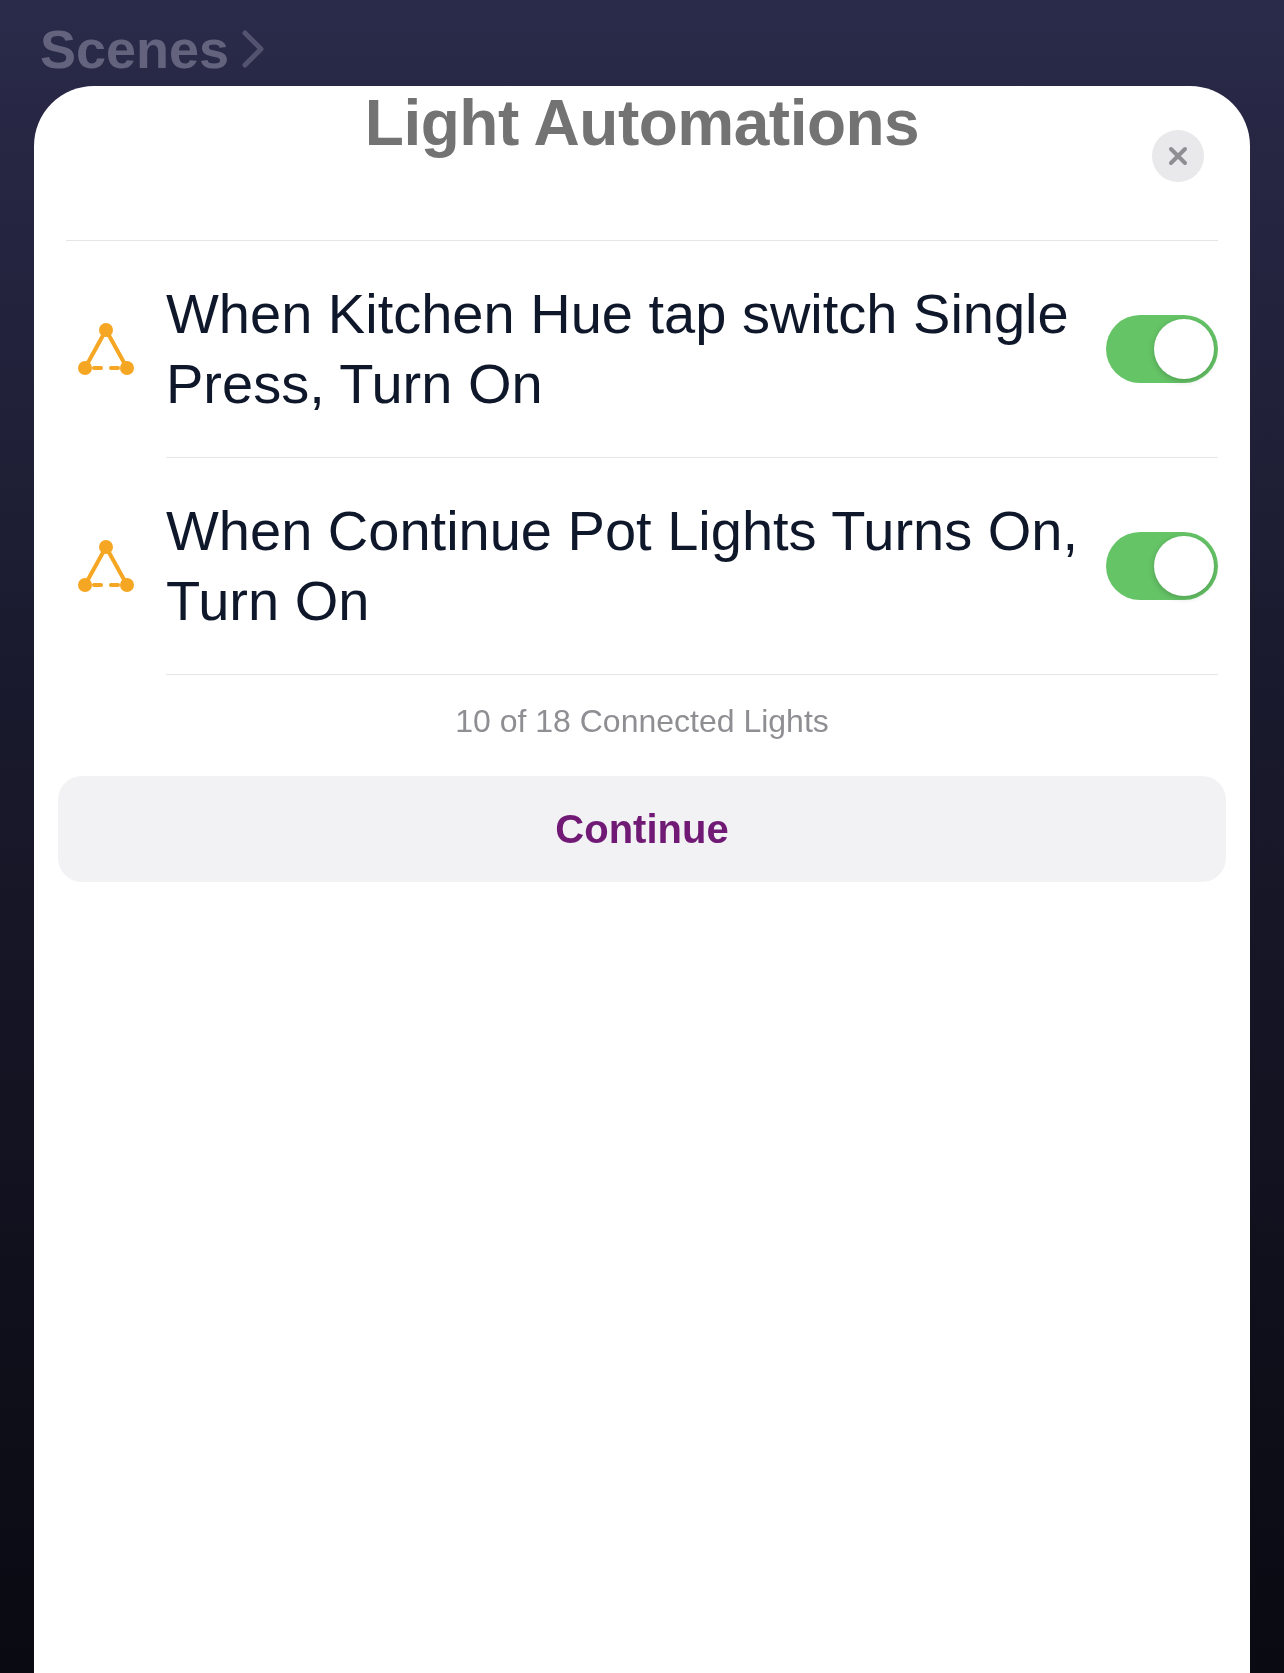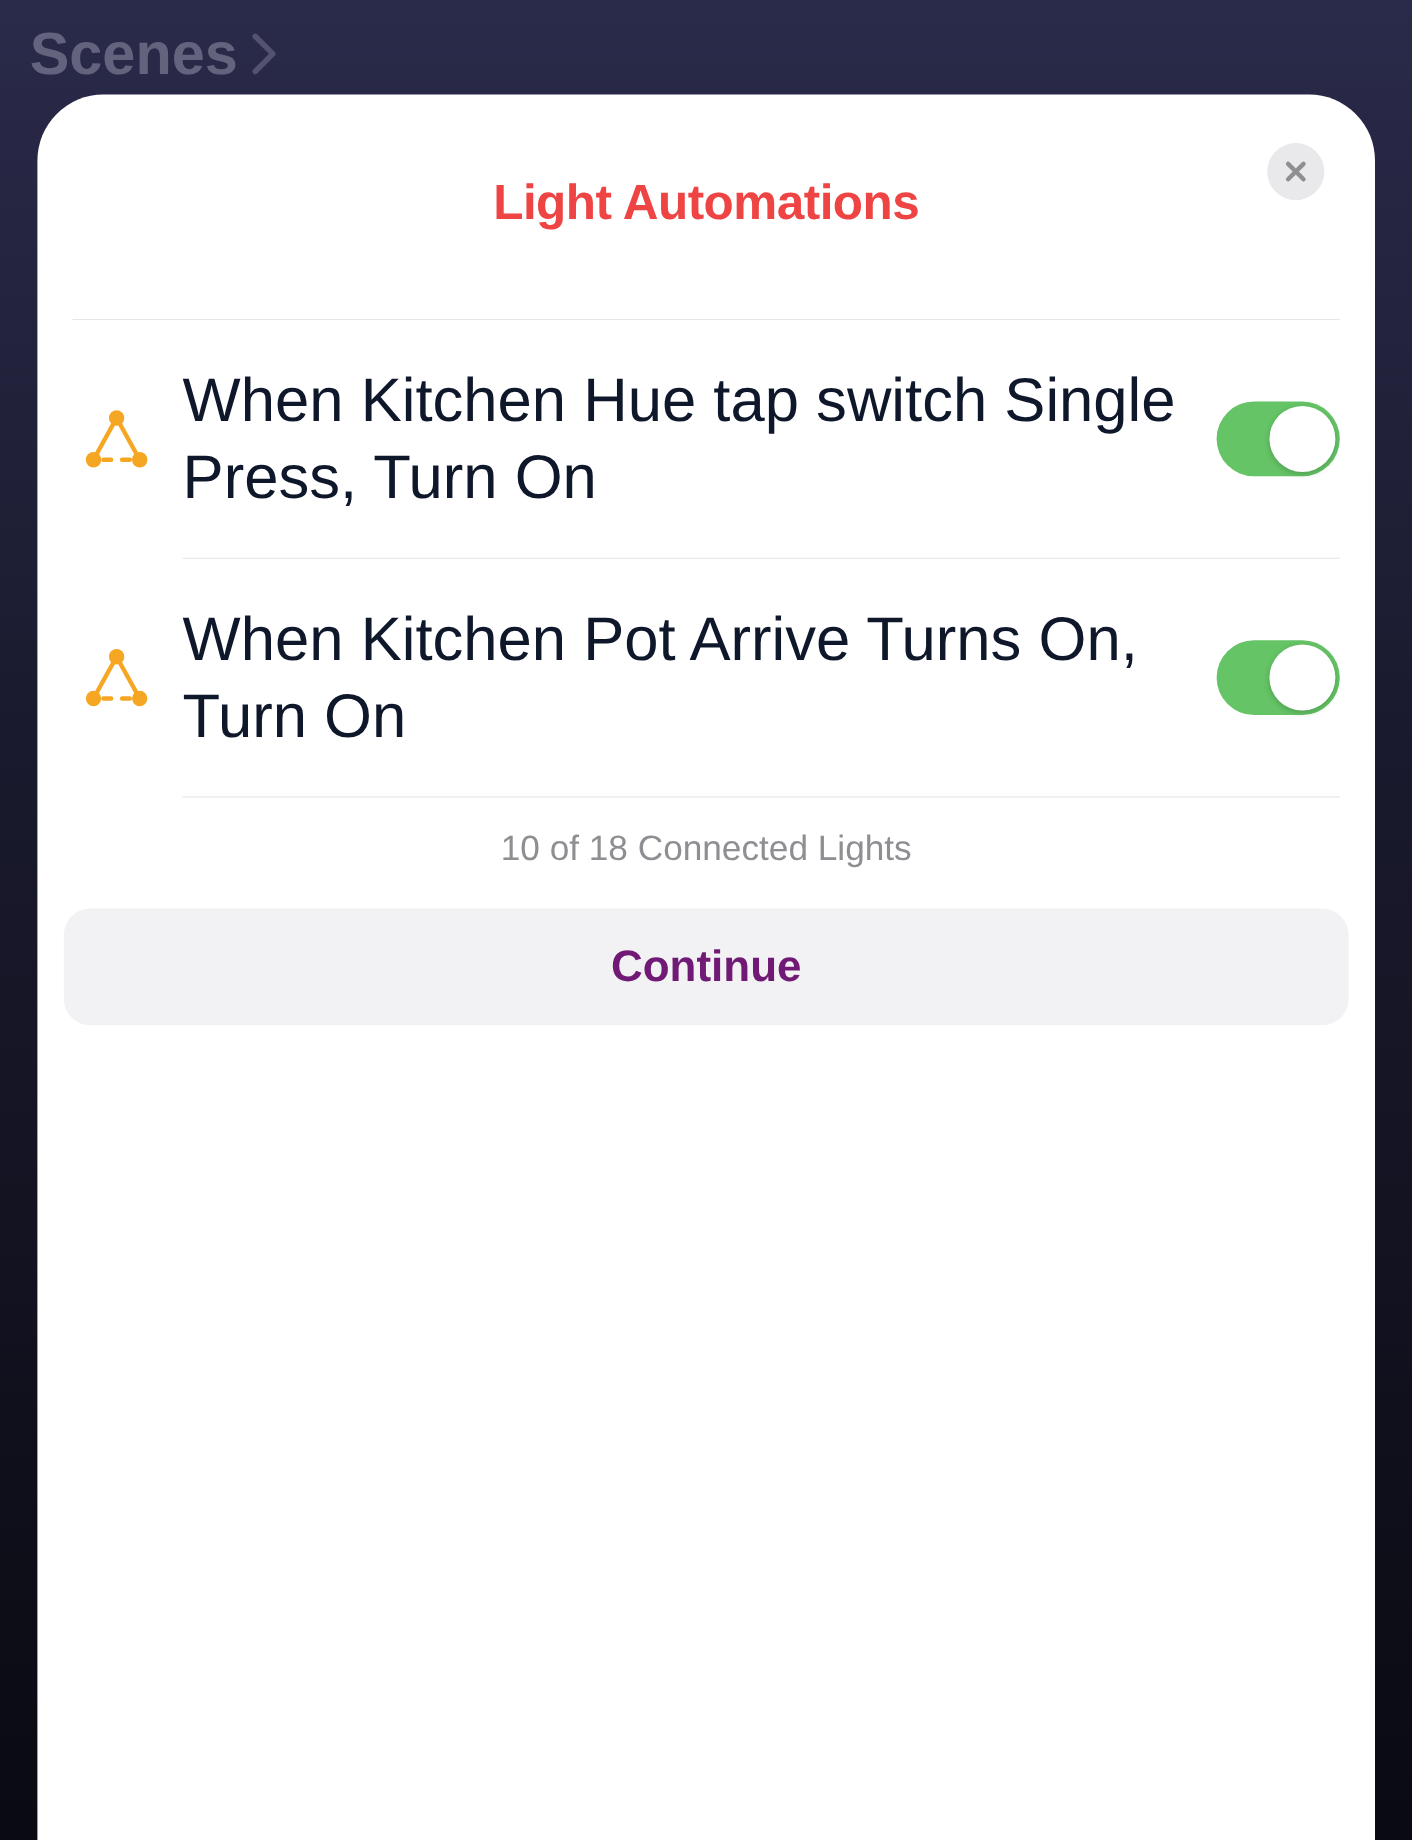--- a/index.html
+++ b/index.html
@@ -11,21 +11,21 @@
       position: relative;
       overflow: hidden;
     }
     .backdrop {
       position: absolute;
       top: 0; left: 0; right: 0; bottom: 0;
     }
     .nav-title {
       position: absolute;
       top: 18px;
-      left: 27px;
+      left: 40px;
       font-size: 54px;
       font-weight: 700;
       color: rgba(210, 210, 230, 0.35);
       display: flex;
       align-items: center;
       gap: 12px;
     }
     .nav-chevron {
       color: rgba(210, 210, 230, 0.25);
       font-size: 48px;
@@ -50,24 +50,23 @@
       border-radius: 50%;
       background: #e9e9eb;
       display: flex;
       align-items: center;
       justify-content: center;
       cursor: pointer;
     }
     .close-btn svg { display: block; }
     .sheet-title {
       text-align: center;
-      font-size: 45px;
+      font-size: 64px;
       font-weight: 800;
-      color: #ef4444;
-      padding-top: 72px;
+      color: #737373;
       padding-bottom: 80px;
       letter-spacing: -0.5px;
     }
     .divider-top {
       height: 1px;
       background: #e5e5ea;
       margin: 0 12px;
     }
     .row {
       display: flex;
@@ -190,21 +189,21 @@
       <svg width="62" height="58" viewBox="0 0 62 58">
         <circle cx="31" cy="10" r="7" fill="#f5a623"></circle>
         <circle cx="10" cy="48" r="7" fill="#f5a623"></circle>
         <circle cx="52" cy="48" r="7" fill="#f5a623"></circle>
         <line x1="31" y1="10" x2="10" y2="48" stroke="#f5a623" stroke-width="4"></line>
         <line x1="31" y1="10" x2="52" y2="48" stroke="#f5a623" stroke-width="4"></line>
         <line x1="19" y1="48" x2="26" y2="48" stroke="#f5a623" stroke-width="4" stroke-linecap="round"></line>
         <line x1="36" y1="48" x2="43" y2="48" stroke="#f5a623" stroke-width="4" stroke-linecap="round"></line>
       </svg>
     </div>
-    <div class="row-label">When Kitchen Pot Arrive Turns On, Turn On</div>
+    <div class="row-label">When Continue Pot Lights Turns On, Turn On</div>
     <div class="toggle on">
         <div class="knob"></div>
       </div>
   </div>
   <div class="row-sep"></div>
 
   <div class="row-sep"></div>
 
   <div class="row-sep"></div>
 

